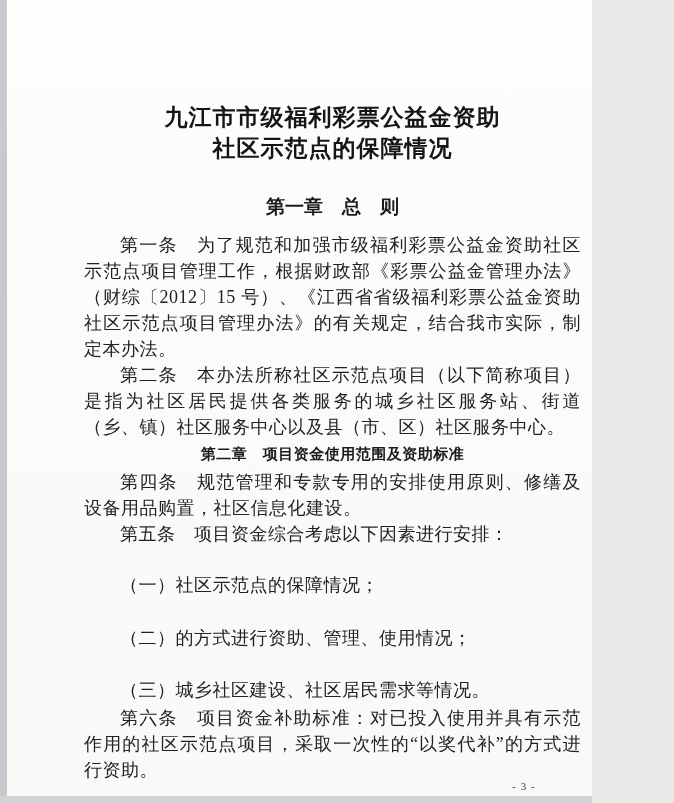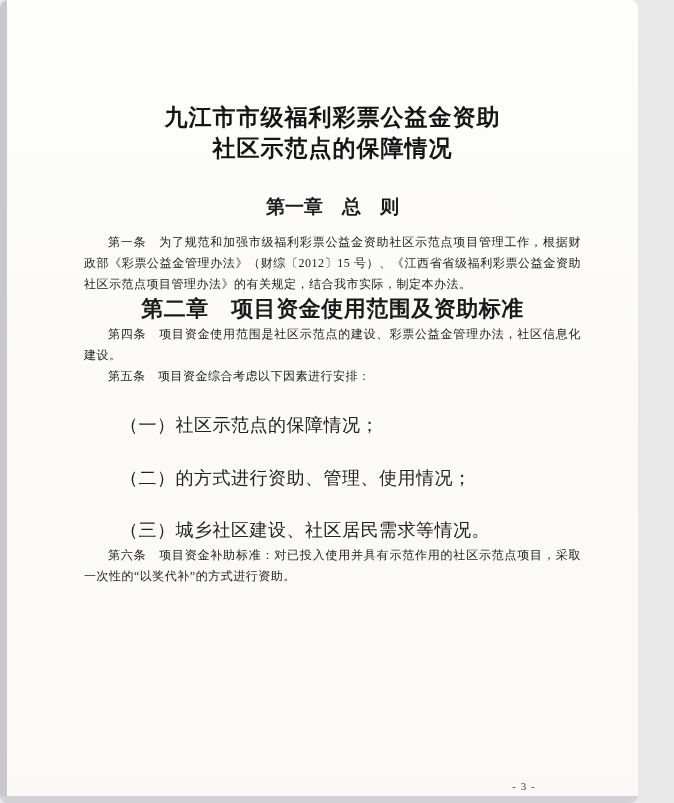--- a/index.html
+++ b/index.html
@@ -1,25 +1,24 @@
 <!DOCTYPE html>
 <html><head>
 <meta charset="utf-8">
 <style>
   * { margin: 0; padding: 0; box-sizing: border-box; }
   html, body { background: #e8e8e8; }
   .scan {
     position: relative;
-    width: 638px;
+    width: 592px;
     height: 803px;
     background: linear-gradient(180deg, #fdfdfc 0%, #fbfaf9 60%, #faf9f7 100%);
     overflow: hidden;
     font-family: "Liberation Serif", "DejaVu Serif", serif;
     color: #1e1e1e;
-    border-radius: 8px;
   }
   .edge-left {
     position: absolute; left: 0; top: 0;
     width: 7px; height: 100%;
     background: #c9c9cd;
   }
   .edge-bottom {
     position: absolute; left: 0; bottom: 0;
     width: 100%; height: 7px;
     background: #d3d3d7;
@@ -42,32 +41,32 @@
     margin-top: 32px;
     text-align: center;
     font-family: "Liberation Sans", "DejaVu Sans", sans-serif;
     font-weight: 700;
     font-size: 19px;
     line-height: 22px;
     color: #1a1a1a;
   }
   .body-block { margin-top: 14px; }
   .para {
-    font-size: 12px;
-    line-height: 21px;
+    font-size: 18px;
+    line-height: 26px;
     text-align: justify;
     text-justify: inter-character;
     text-indent: 2em;
     color: #222;
     letter-spacing: 0.5px;
   }
   .chapter-2 {
     font-family: "Liberation Sans", "DejaVu Sans", sans-serif;
     font-weight: 700;
-    font-size: 22px;
+    font-size: 15px;
     line-height: 28.8px;
     text-align: center;
     color: #1a1a1a;
     letter-spacing: 0.5px;
   }
   .list-item {
     font-size: 18px;
     line-height: 28.8px;
     text-indent: 2em;
     color: #222;
@@ -95,24 +94,25 @@
   <div class="content">
     <div class="doc-title">
       <div>九江市市级福利彩票公益金资助</div>
       <div>社区示范点的保障情况</div>
     </div>
 
     <div class="chapter-1">第一章　总　则</div>
 
     <div class="body-block">
       <p class="para">第一条　为了规范和加强市级福利彩票公益金资助社区示范点项目管理工作，根据财政部《彩票公益金管理办法》（财综〔2012〕15 号）、《江西省省级福利彩票公益金资助社区示范点项目管理办法》的有关规定，结合我市实际，制定本办法。</p>
+      <p class="para">第二条　本办法所称社区示范点项目（以下简称项目）是指为社区居民提供各类服务的城乡社区服务站、街道（乡、镇）社区服务中心以及县（市、区）社区服务中心。</p>
 
       <div class="chapter-2">第二章　项目资金使用范围及资助标准</div>
 
-      <p class="para">第四条　项目资金使用范围是社区示范点的建设、彩票公益金管理办法，社区信息化建设。</p>
+      <p class="para">第四条　规范管理和专款专用的安排使用原则、修缮及设备用品购置，社区信息化建设。</p>
       <p class="para">第五条　项目资金综合考虑以下因素进行安排：</p>
 
       <div class="list-item">（一）社区示范点的保障情况；</div>
       <div class="list-item">（二）的方式进行资助、管理、使用情况；</div>
       <div class="list-item">（三）城乡社区建设、社区居民需求等情况。</div>
 
       <p class="para">第六条　项目资金补助标准：对已投入使用并具有示范作用的社区示范点项目，采取一次性的“以奖代补”的方式进行资助。</p>
     </div>
   </div>
 

